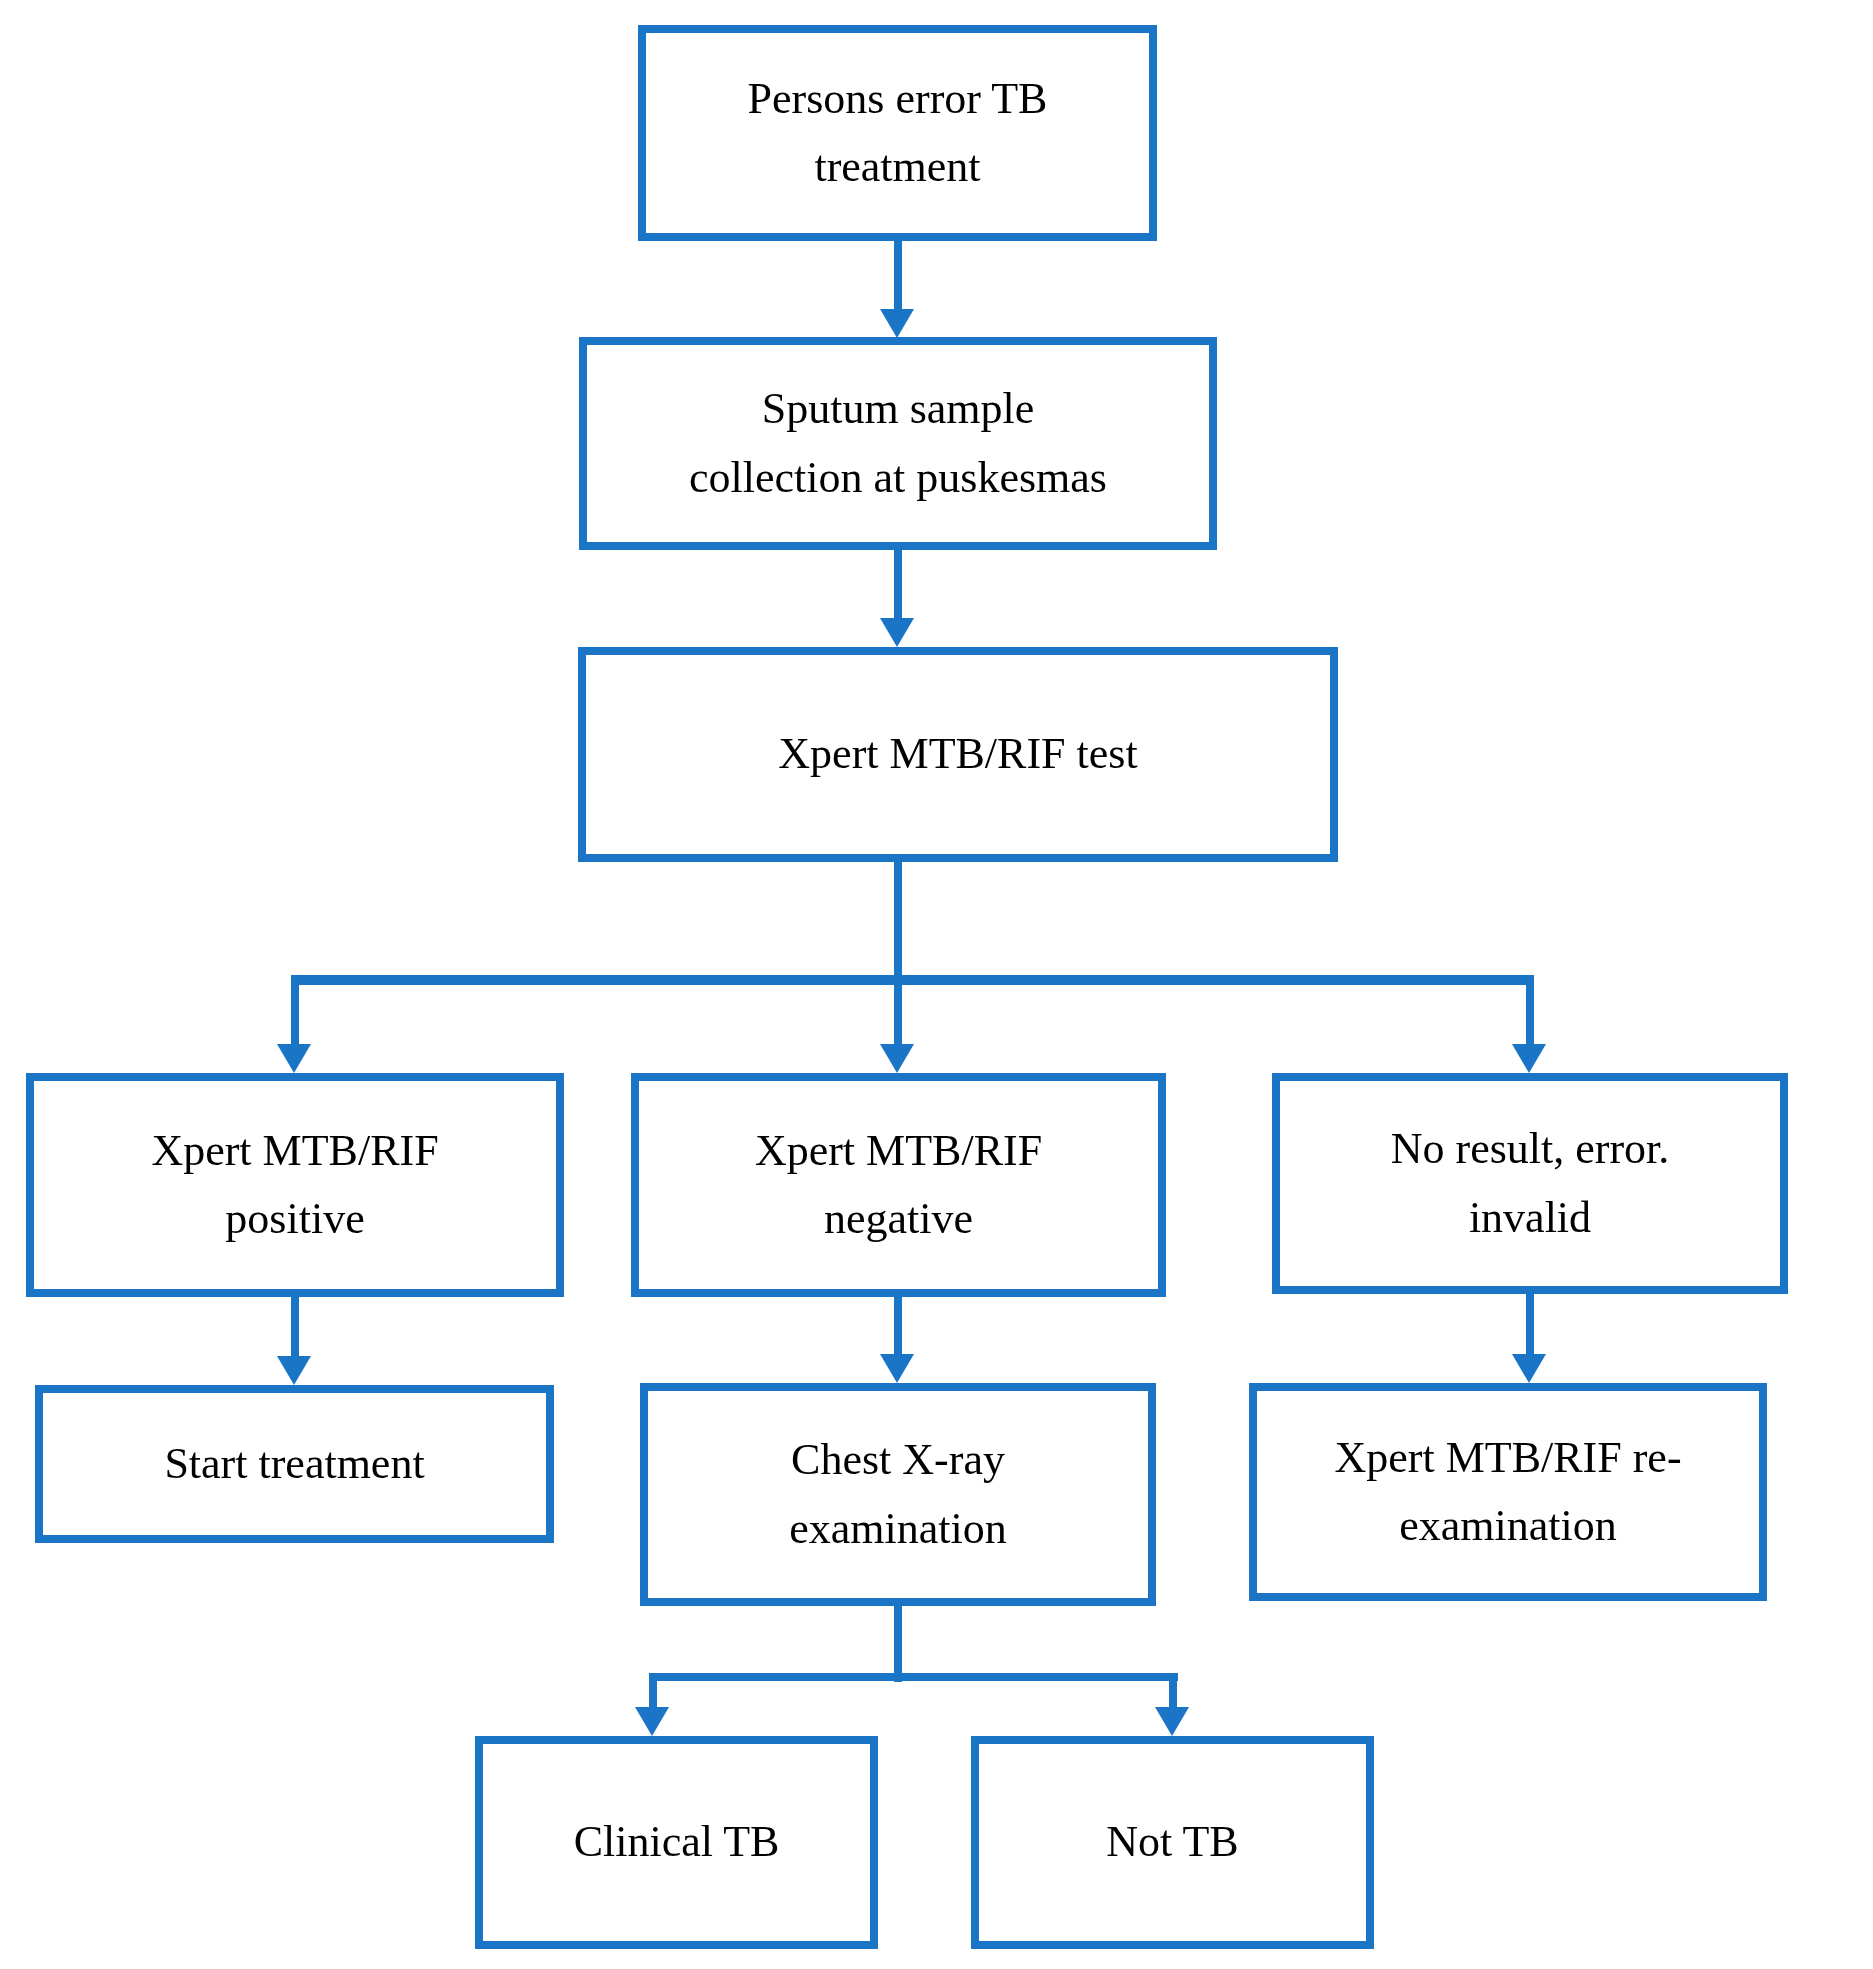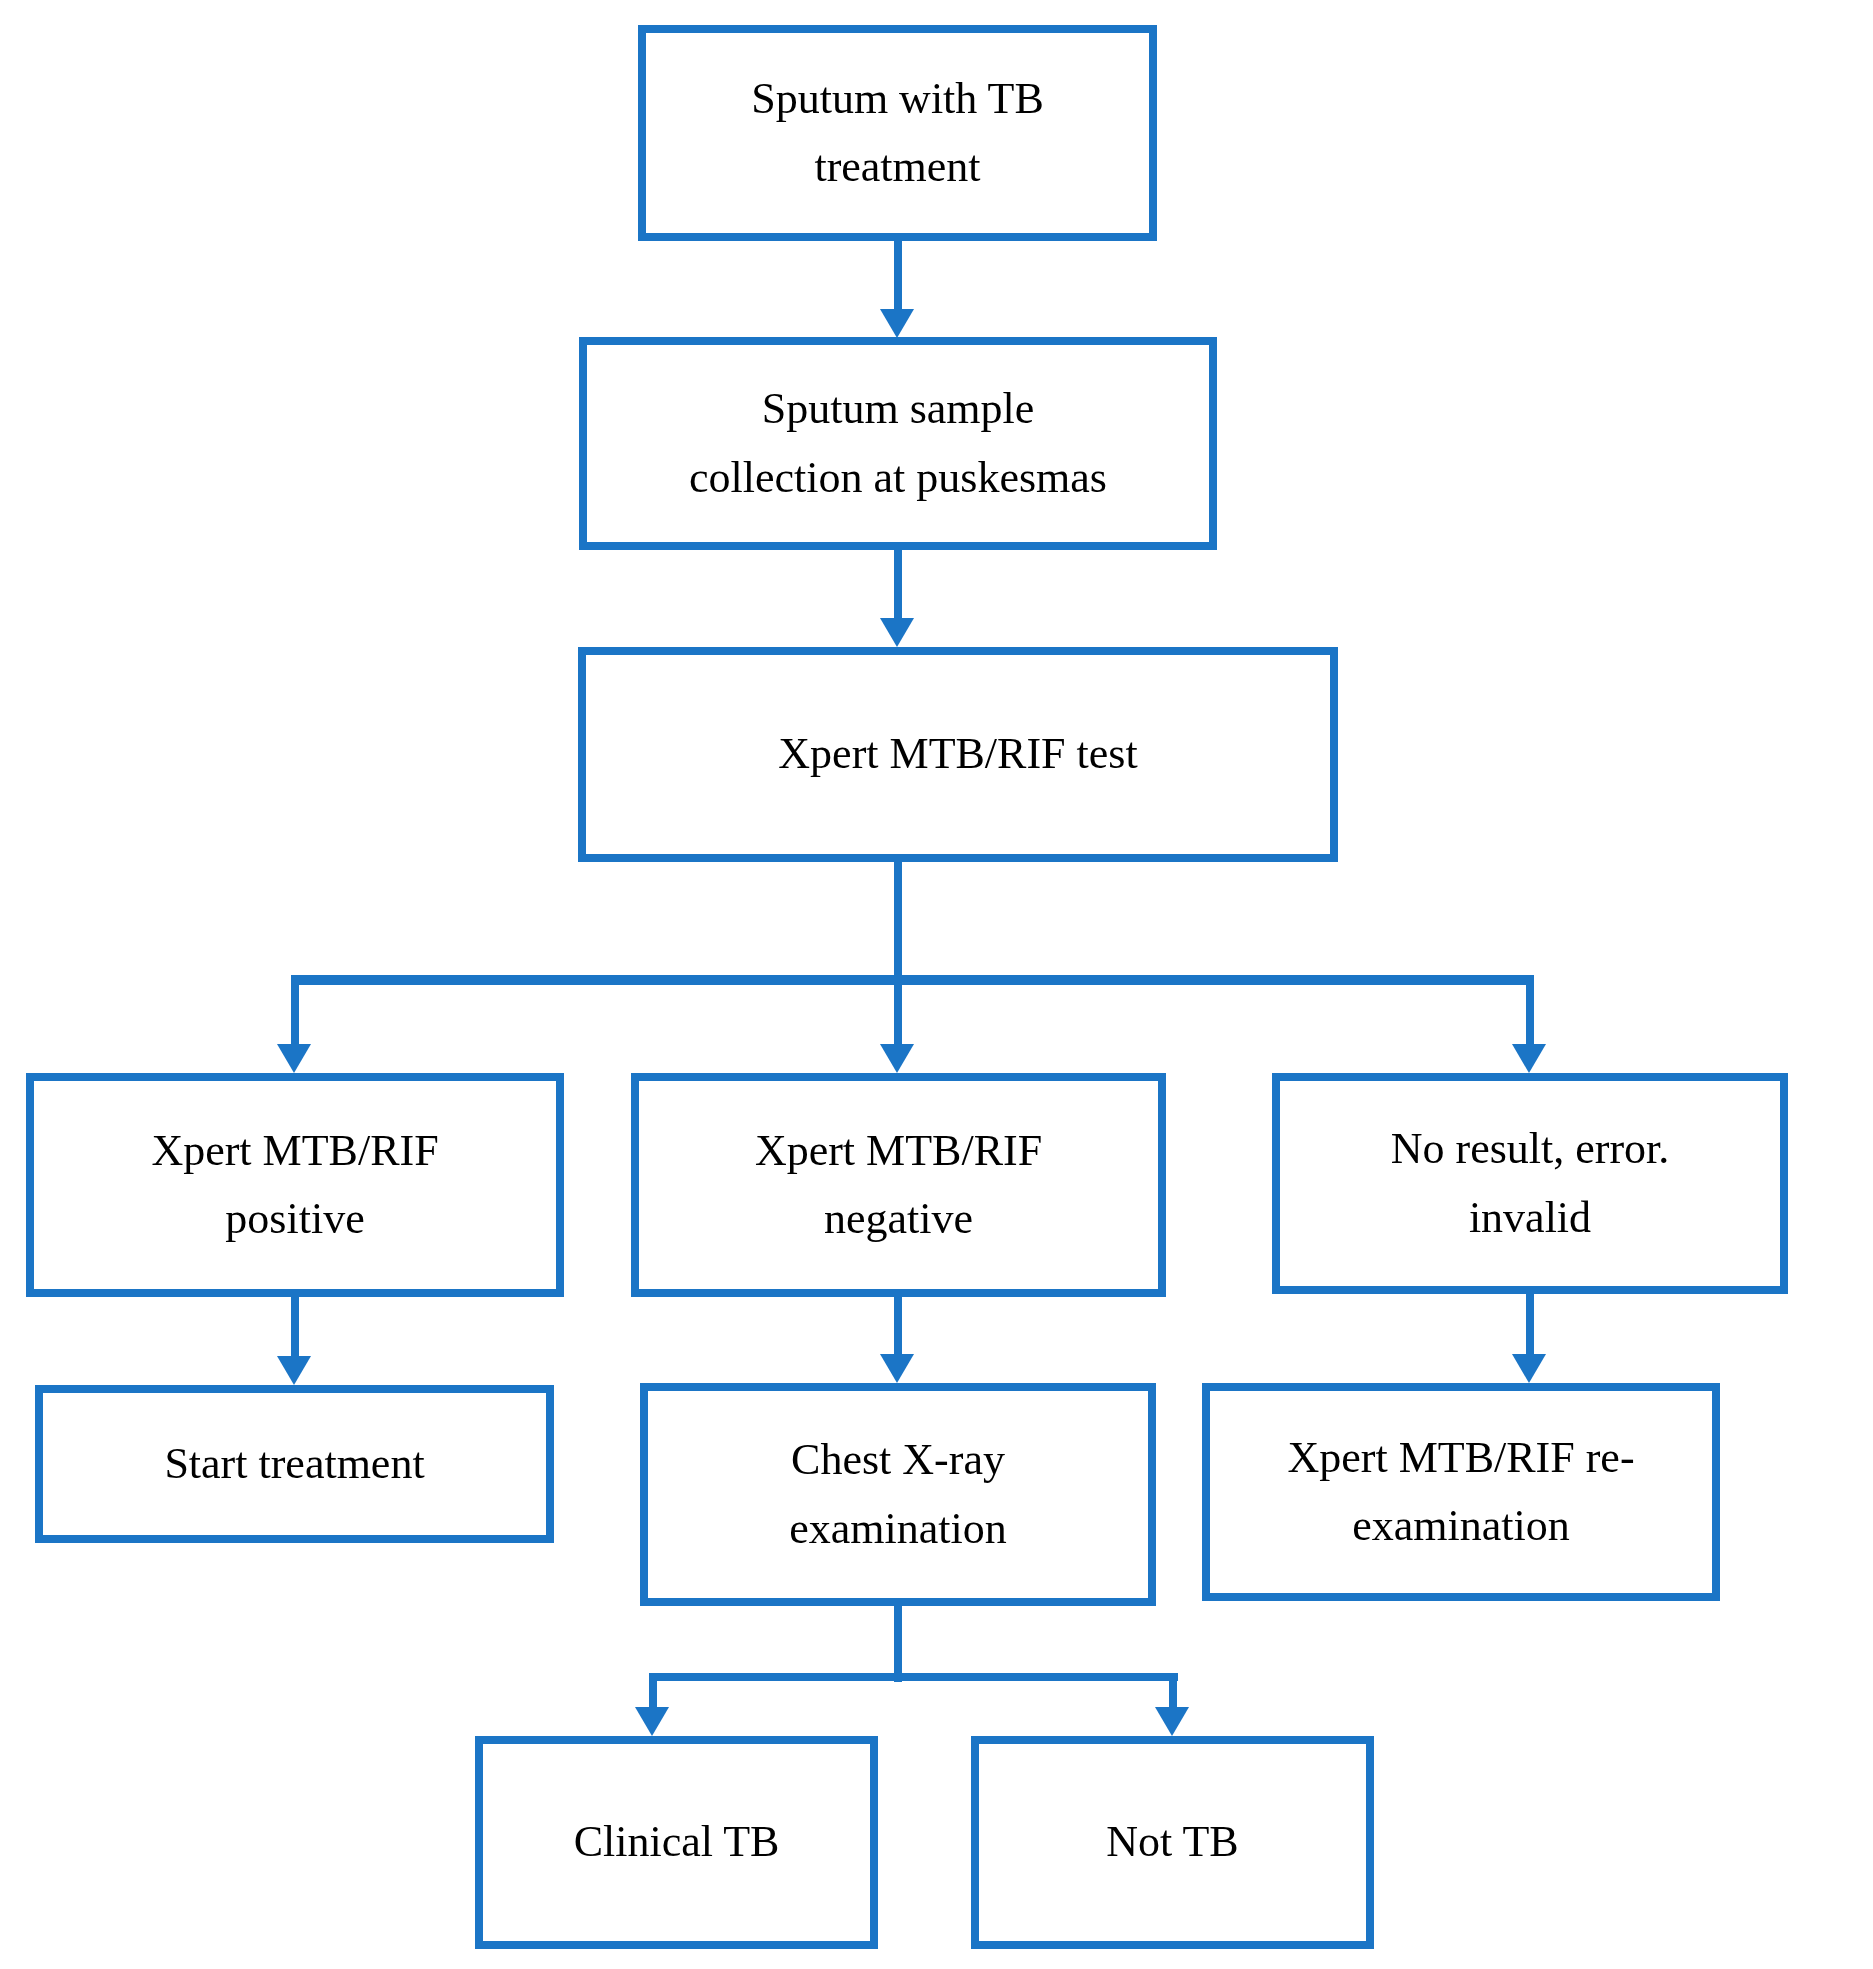--- a/index.html
+++ b/index.html
@@ -54,21 +54,21 @@
     border-right:17.7px solid transparent;
     border-top:29px solid var(--accent);
   }
 </style>
 </head>
 <body>
 
 <div class="canvas">
 
   <div class="node" style="left:638px;top:25px;width:519px;height:216px">
-    <span class="ln">Sputum with TB</span>
+    <span class="ln">Persons error TB</span>
     <span class="ln">treatment</span>
   </div>
 
   <div class="node" style="left:579px;top:337px;width:638px;height:213px">
     <span class="ln">Sputum sample</span>
     <span class="ln">collection at puskesmas</span>
   </div>
 
   <div class="node" style="left:578px;top:647px;width:760px;height:215px">
     <span class="ln">Xpert MTB/RIF test</span>
@@ -91,21 +91,21 @@
 
   <div class="node" style="left:35px;top:1385px;width:519px;height:158px">
     <span class="ln">Start treatment</span>
   </div>
 
   <div class="node" style="left:640px;top:1383px;width:516px;height:223px">
     <span class="ln">Chest X-ray</span>
     <span class="ln">examination</span>
   </div>
 
-  <div class="node" style="left:1202px;top:1383px;width:518px;height:218px">
+  <div class="node" style="left:1249px;top:1383px;width:518px;height:218px">
     <span class="ln">Xpert MTB/RIF re-</span>
     <span class="ln">examination</span>
   </div>
 
   <div class="node" style="left:475px;top:1736px;width:403px;height:213px">
     <span class="ln">Clinical TB</span>
   </div>
 
   <div class="node" style="left:971px;top:1736px;width:403px;height:213px">
     <span class="ln">Not TB</span>

